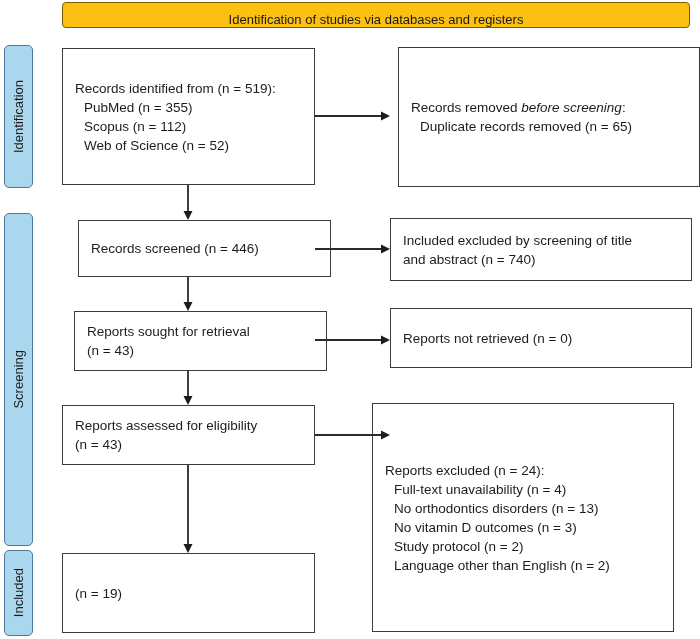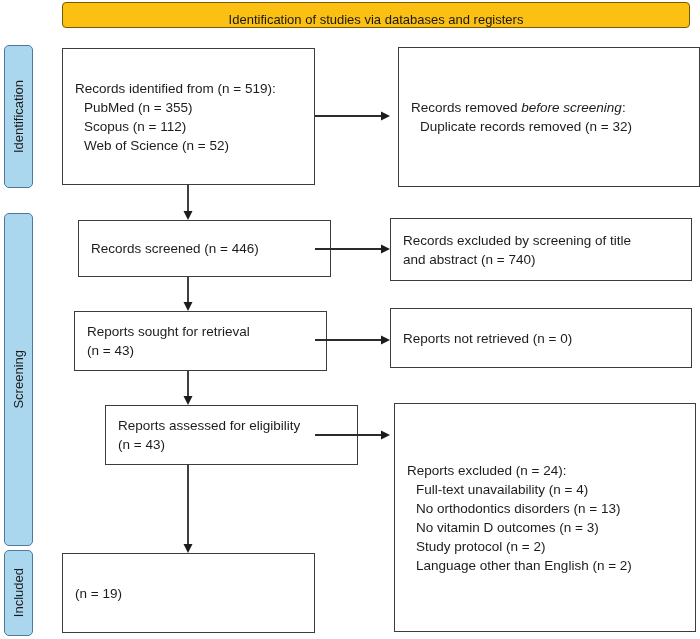--- a/index.html
+++ b/index.html
@@ -50,27 +50,27 @@
     padding: 6px 10px 6px 12px;
     font-size: 13.5px;
     line-height: 19px;
   }
   .line { white-space: nowrap; }
   .indent { padding-left: 9px; }
 
   .bA  { left: 62px;  top: 48px;  width: 253px; height: 137px; }
   .bB  { left: 78px;  top: 220px; width: 253px; height: 57px;  }
   .bC  { left: 62px;  top: 311px; width: 253px; height: 60px; margin-left: 12px;  }
-  .bD  { left: 62px;  top: 405px; width: 253px; height: 60px; margin-left: 43px;  }
+  .bD  { left: 62px;  top: 405px; width: 253px; height: 60px;  }
   .bE  { left: 62px;  top: 553px; width: 253px; height: 80px;  }
 
   .bAR { left: 390px; top: 47px;  width: 302px; height: 140px; margin-left: 8px; }
   .bBR { left: 390px; top: 218px; width: 302px; height: 63px;  }
   .bCR { left: 390px; top: 308px; width: 302px; height: 60px;  }
-  .bDR { left: 394px; top: 403px; width: 302px; height: 229px; padding-left: 12px; }
+  .bDR { left: 372px; top: 403px; width: 302px; height: 229px; padding-left: 12px; }
 
   .arrows {
     position: absolute;
     left: 0; top: 0; width: 700px; height: 639px;
     pointer-events: none;
   }
 </style>
 </head>
 <body>
 
@@ -112,25 +112,25 @@
   </div>
 
   <div class="box bE">
     <div class="line">(n = 19)</div>
   </div>
 
   <div class="box bAR">
     <div class="line">
       <span>Records removed </span><i>before screening</i><span>:</span>
     </div>
-    <div class="line indent">Duplicate records removed (n = 32)</div>
+    <div class="line indent">Duplicate records removed (n = 65)</div>
   </div>
 
   <div class="box bBR">
-    <div class="line">Records excluded by screening of title</div>
+    <div class="line">Included excluded by screening of title</div>
     <div class="line">and abstract (n = 740)</div>
   </div>
 
   <div class="box bCR">
     <div class="line">Reports not retrieved (n = 0)</div>
   </div>
 
   <div class="box bDR">
     <div class="line">Reports excluded (n = 24):</div>
     <div class="line indent">Full-text unavailability (n = 4)</div>

